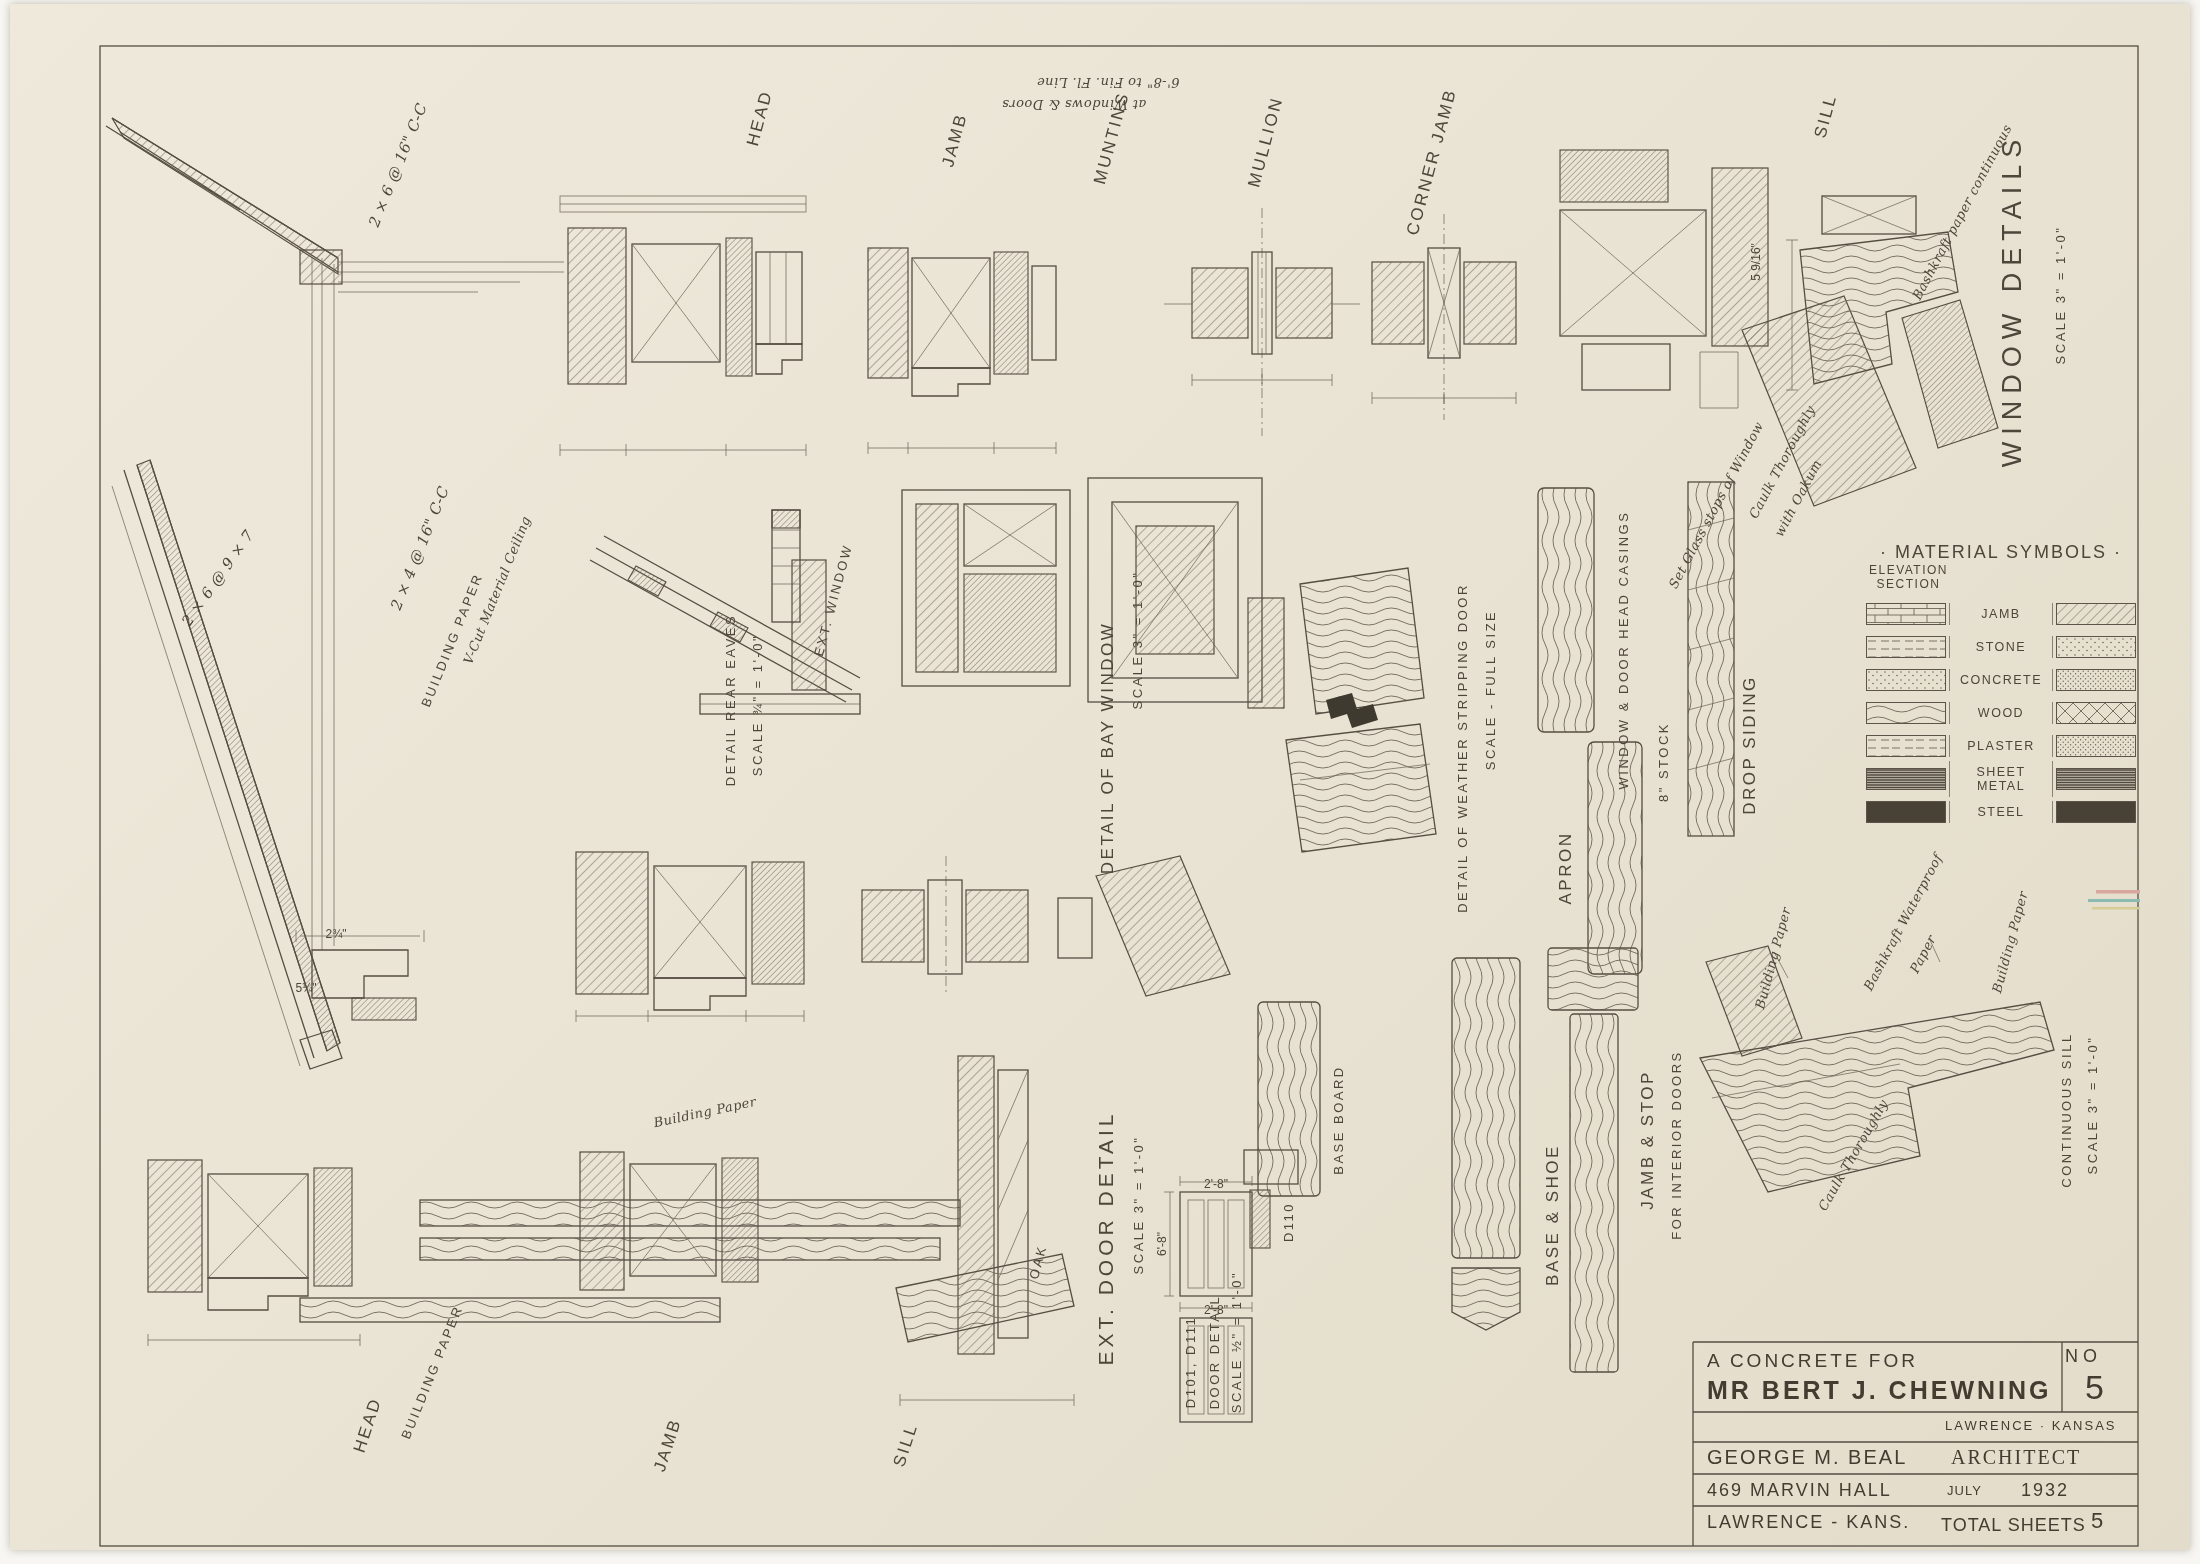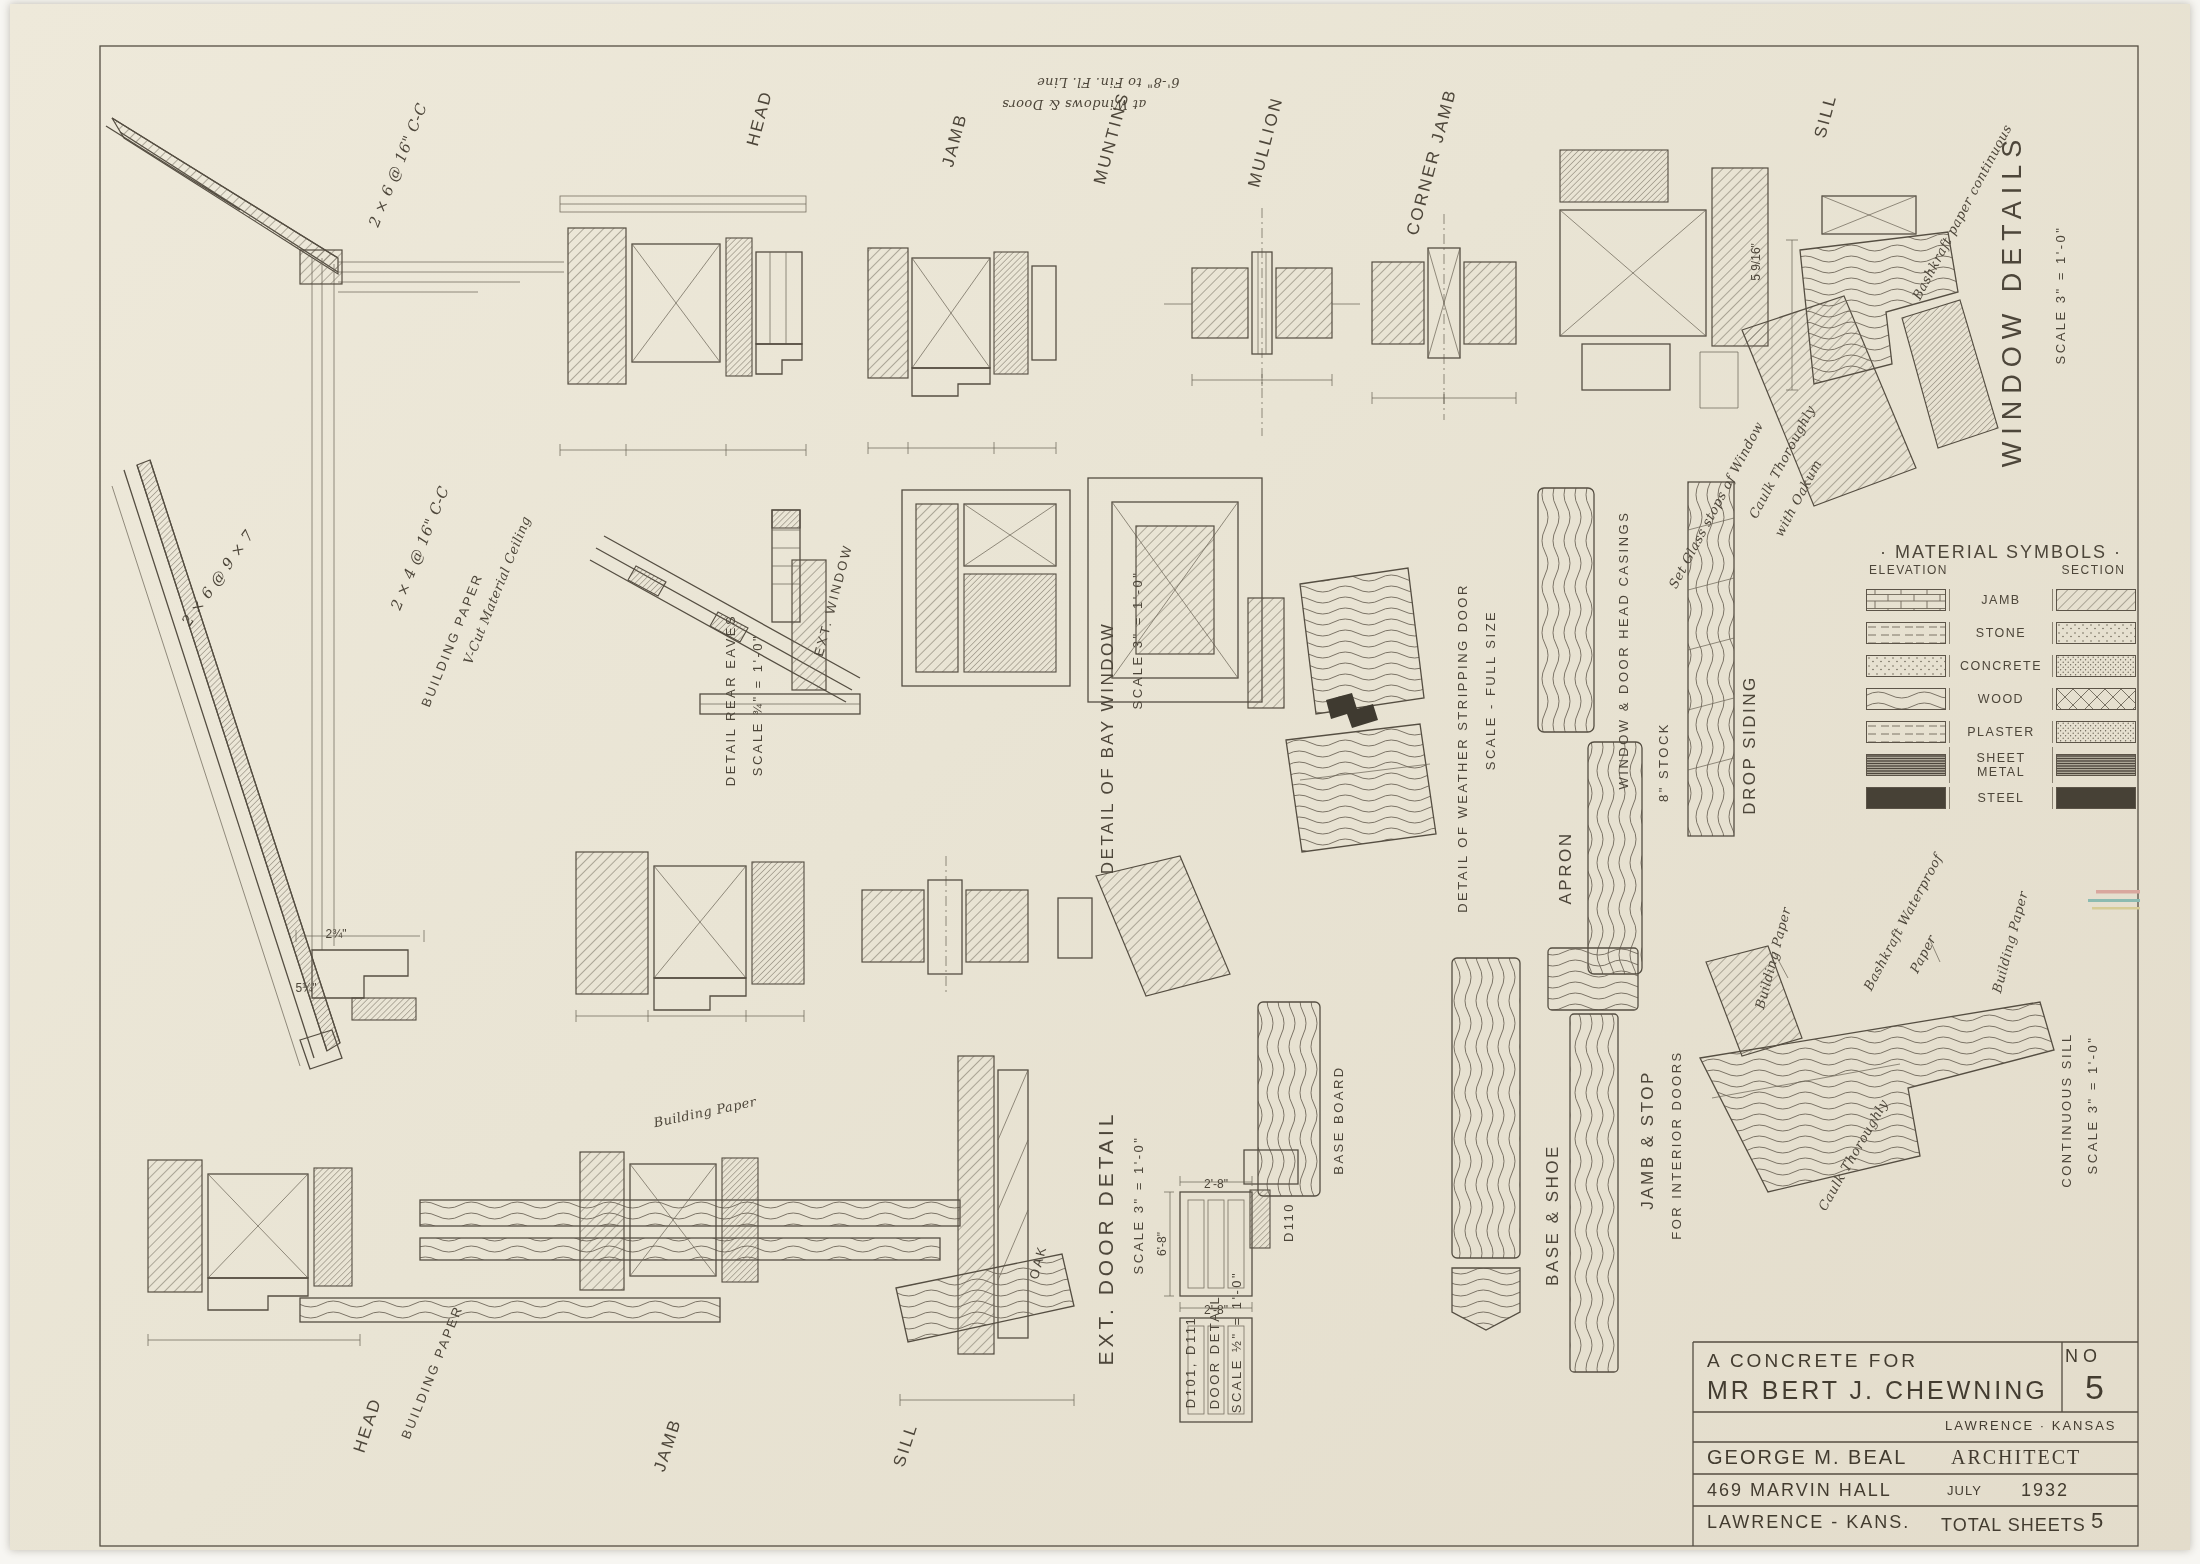--- a/index.html
+++ b/index.html
@@ -28,33 +28,33 @@
     font-size:17px;letter-spacing:2.5px;transform-origin:center;
   }
   .title-lg{font-size:27px;letter-spacing:7px;}
   .title-md{font-size:21px;letter-spacing:4px;}
   .script{font-family:"DejaVu Serif", serif;font-style:italic;font-size:15px;letter-spacing:.5px;}
   .small{font-size:13px;}
   .dim{font-size:12px;letter-spacing:0;}
   
   #legend{position:absolute;left:1866px;top:542px;width:270px;color:#4d463a;}
   #legend .ltitle{text-align:center;font-size:18px;letter-spacing:2px;}
-  #legend .lhead{display:flex;font-size:12px;letter-spacing:1.5px;margin-bottom:6px;}
+  #legend .lhead{display:flex;font-size:12px;letter-spacing:1.5px;margin-bottom:6px;flex-direction:column;}
   #legend .lhead span{width:85px;text-align:center;}
   #legend .lhead .mid{flex:1;}
   .lrow{display:flex;align-items:center;height:33px;}
   .lrow .sw{width:80px;height:22px;border:1px solid #5c5448;box-sizing:border-box;}
   .lrow .lbl{flex:1;text-align:center;font-size:12.5px;letter-spacing:1.5px;
      border-left:1px solid #8a8272;border-right:1px solid #8a8272;margin:0 3px;padding:4px 0;}
   
   #titleblock{position:absolute;left:1693px;top:1342px;width:445px;height:204px;color:#433c30;}
   #titleblock span{position:absolute;white-space:nowrap;}
   .tb-line1{left:14px;top:8px;font-size:19px;letter-spacing:3px;}
   .tb-no{left:372px;top:4px;font-size:18px;letter-spacing:5px;}
-  .tb-line2{left:14px;top:34px;font-size:25px;letter-spacing:3px;}
+  .tb-line2{left:14px;top:34px;font-size:25px;letter-spacing:3px;font-weight:bold;}
   .tb-noval{left:392px;top:26px;font-size:34px;}
   .tb-loc{left:252px;top:76px;font-size:13px;letter-spacing:2px;}
   .tb-name{left:14px;top:104px;font-size:20px;letter-spacing:2px;}
   .tb-arch{left:258px;top:104px;font-size:20px;letter-spacing:2px;font-family:Liberation Serif, serif;}
   .tb-addr{left:14px;top:138px;font-size:18px;letter-spacing:2px;}
   .tb-july{left:254px;top:141px;font-size:13px;letter-spacing:1px;}
   .tb-year{left:328px;top:138px;font-size:18px;letter-spacing:2px;}
   .tb-city{left:14px;top:170px;font-size:18px;letter-spacing:2px;}
   .tb-sheets{left:248px;top:173px;font-size:18px;letter-spacing:1px;}
   .tb-sheetsv{left:398px;top:166px;font-size:22px;}

